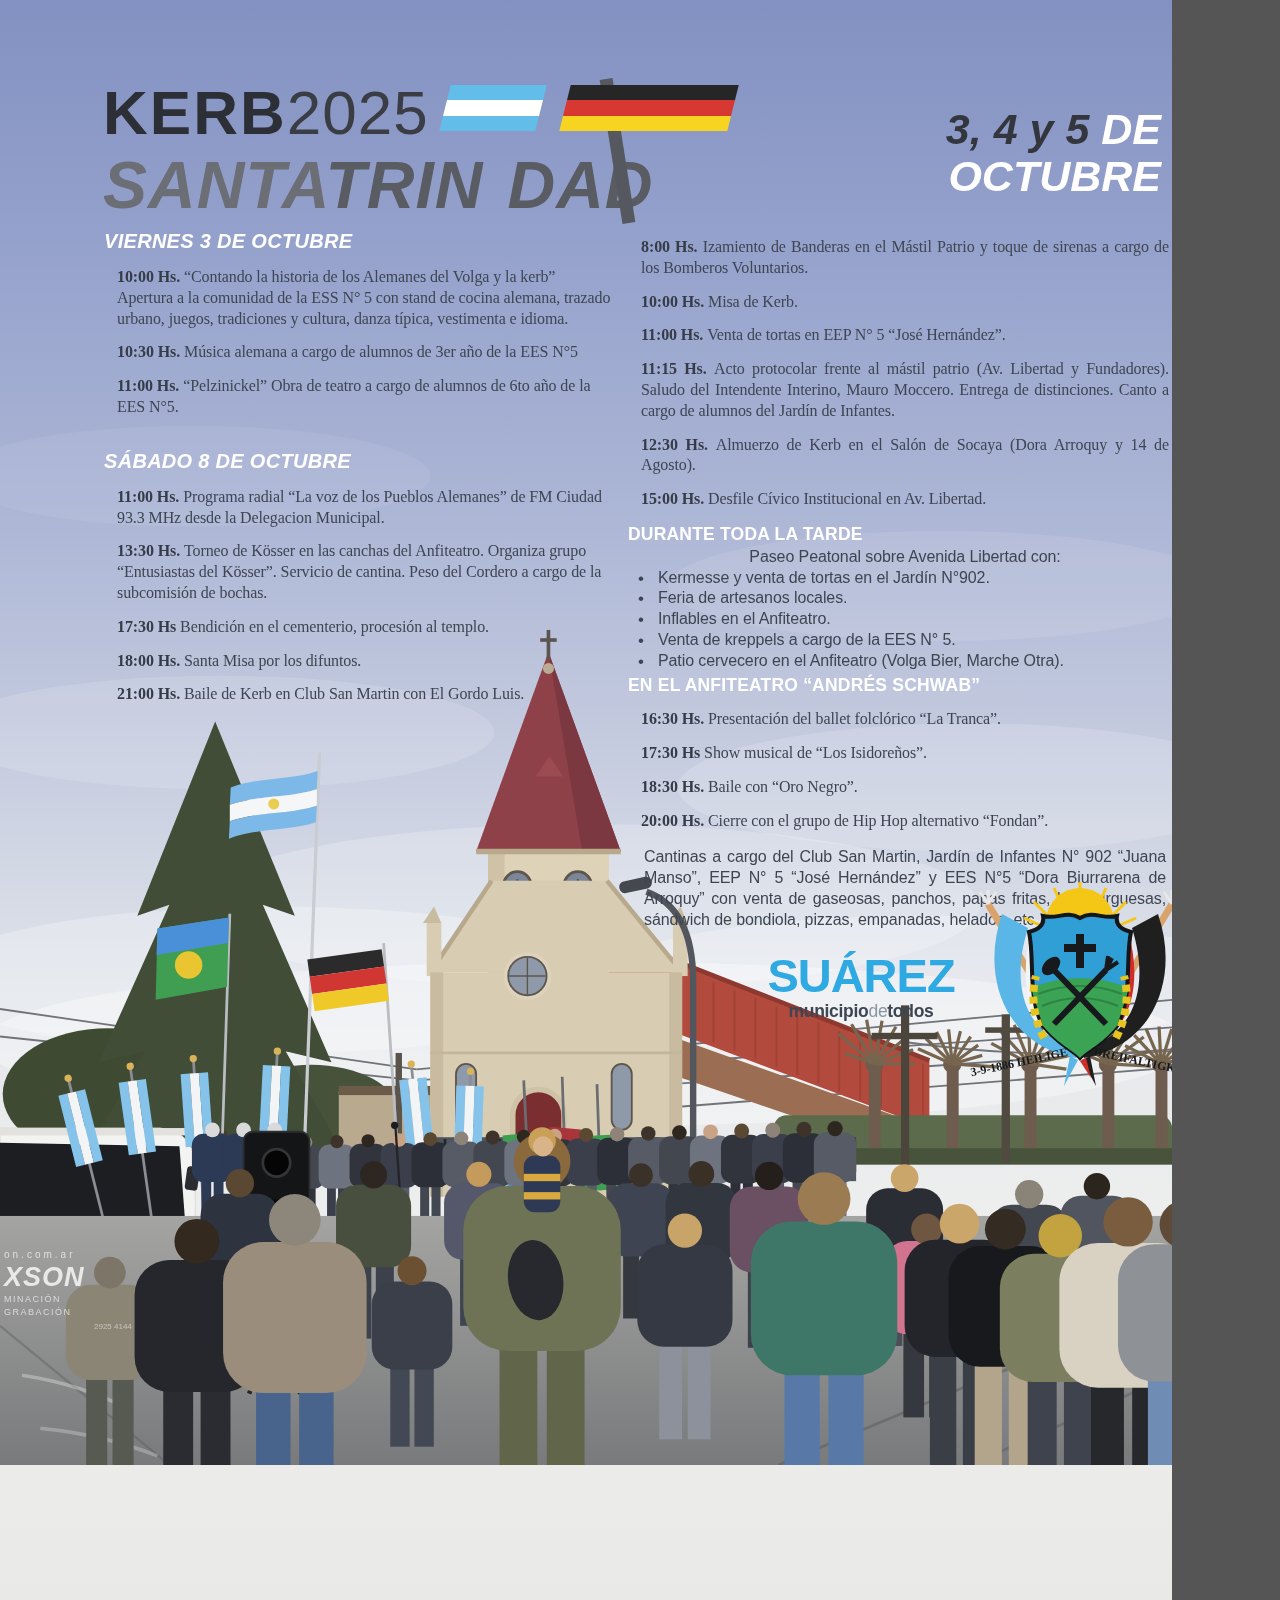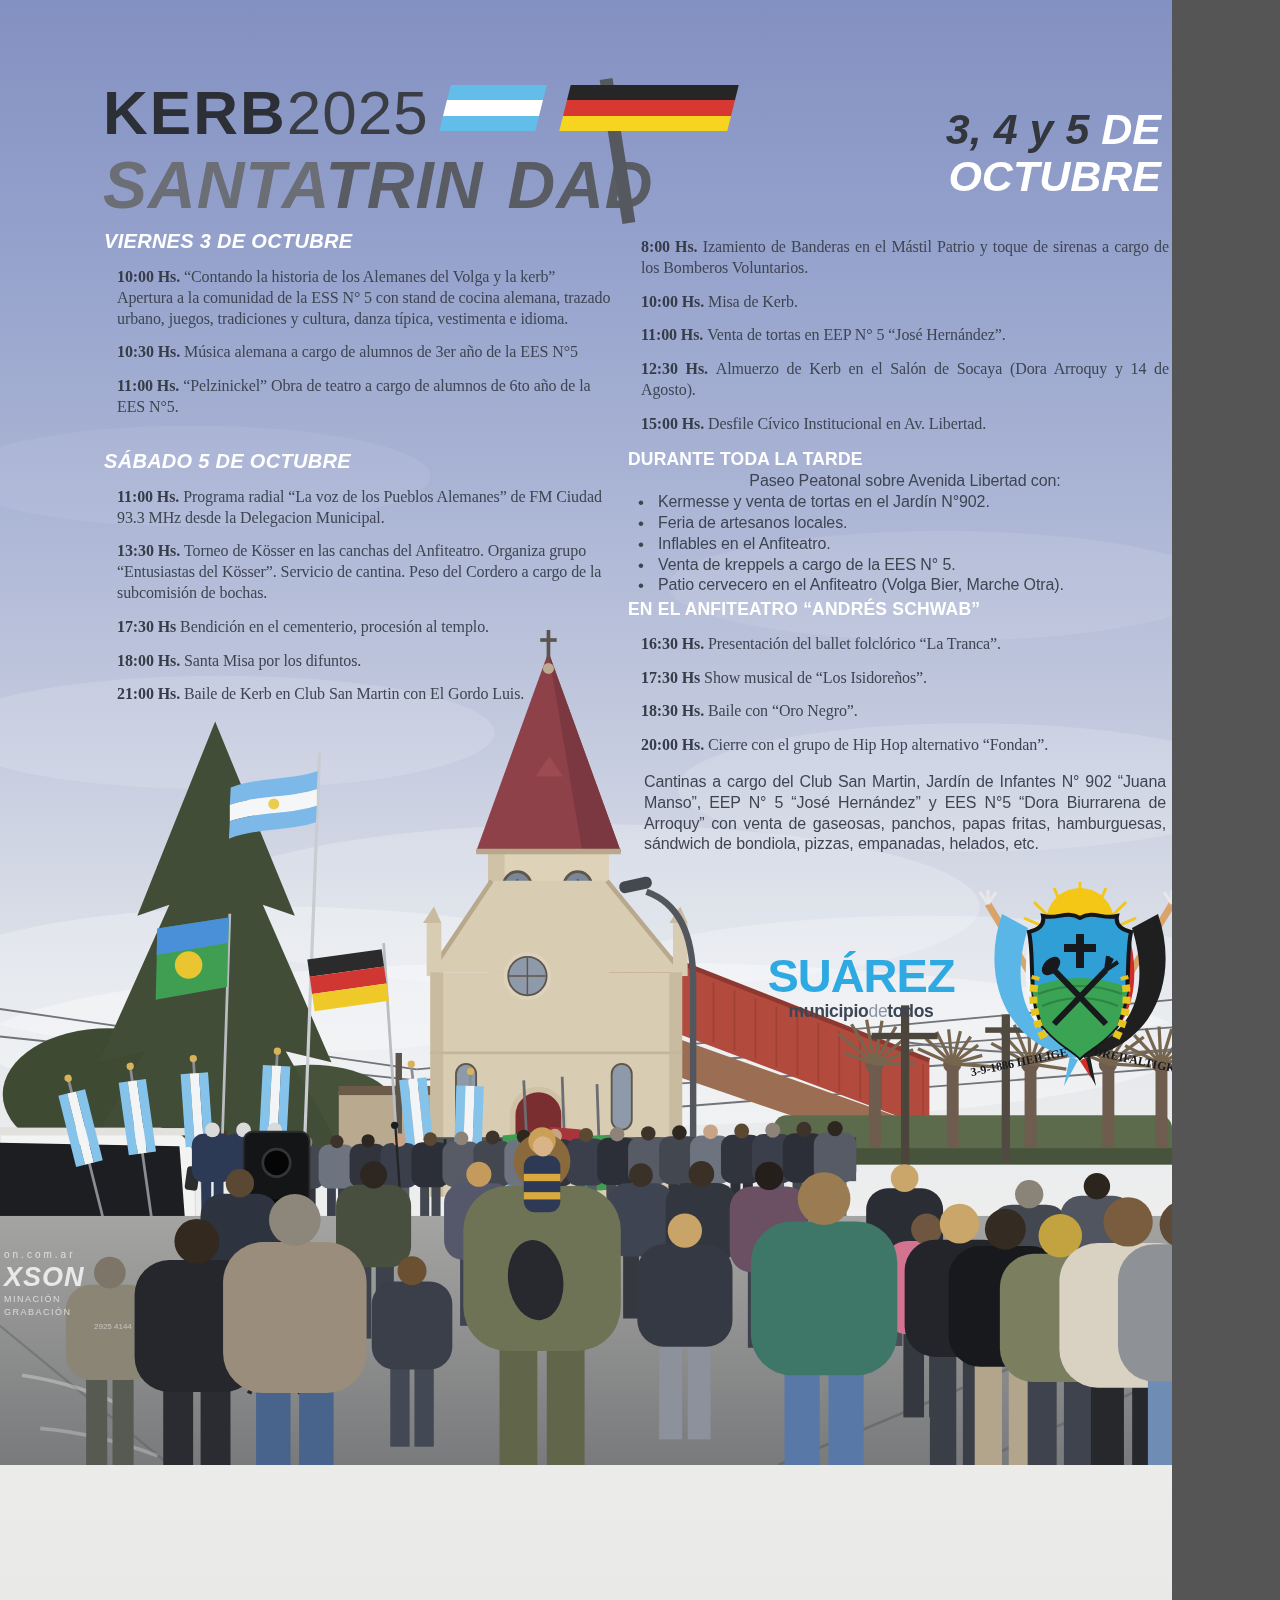--- a/index.html
+++ b/index.html
@@ -709,37 +709,38 @@
   <div class="overlay col col-left">
     <div>
       <h2 class="sec-title">VIERNES 3 DE OCTUBRE</h2>
       <div id="friday-events">
           <p class="event"><span class="t">10:00 Hs. </span>“Contando la historia de los Alemanes del Volga y la kerb” Apertura a la comunidad de la ESS N° 5 con stand de cocina alemana, trazado urbano, juegos, tradiciones y cultura, danza típica, vestimenta e idioma.</p>
           <p class="event"><span class="t">10:30 Hs. </span>Música alemana a cargo de alumnos de 3er año de la EES N°5</p>
           <p class="event"><span class="t">11:00 Hs. </span>“Pelzinickel” Obra de teatro a cargo de alumnos de 6to año de la EES N°5.</p>
         </div>
     </div>
     <div class="sec-gap">
-      <h2 class="sec-title">SÁBADO 5  DE OCTUBRE</h2>
+      <h2 class="sec-title">SÁBADO 8  DE OCTUBRE</h2>
       <div id="saturday-events">
           <p class="event"><span class="t">11:00 Hs. </span>Programa radial “La voz de los Pueblos Alemanes” de FM Ciudad 93.3 MHz desde la Delegacion Municipal.</p>
           <p class="event"><span class="t">13:30 Hs. </span>Torneo de Kösser en las canchas del Anfiteatro. Organiza grupo “Entusiastas del Kösser”. Servicio de cantina. Peso del Cordero a cargo de la subcomisión de bochas.</p>
           <p class="event"><span class="t">17:30 Hs </span>Bendición en el cementerio, procesión al templo.</p>
           <p class="event"><span class="t">18:00 Hs. </span>Santa Misa por los difuntos.</p>
           <p class="event"><span class="t">21:00 Hs. </span>Baile de Kerb en Club San Martin con El Gordo Luis.</p>
         </div>
     </div>
   </div>
 
   <div class="overlay col col-right">
     <div>
       <div id="sunday-events">
           <p class="event just"><span class="t">8:00 Hs. </span>Izamiento de Banderas en el Mástil Patrio y toque de sirenas a cargo de los Bomberos Voluntarios.</p>
           <p class="event just"><span class="t">10:00 Hs. </span>Misa de Kerb.</p>
           <p class="event just"><span class="t">11:00 Hs. </span>Venta de tortas en EEP N° 5 “José Hernández”.</p>
+          <p class="event just"><span class="t">11:15 Hs. </span>Acto protocolar frente al mástil patrio (Av. Libertad y Fundadores). Saludo del Intendente Interino, Mauro Moccero. Entrega de distinciones. Canto a cargo de alumnos del Jardín de Infantes.</p>
           <p class="event just"><span class="t">12:30 Hs. </span>Almuerzo de Kerb en el Salón de Socaya (Dora Arroquy y 14 de Agosto).</p>
           <p class="event just"><span class="t">15:00 Hs. </span>Desfile Cívico Institucional en Av. Libertad.</p>
         </div>
       <h3 class="subhead">DURANTE TODA LA TARDE</h3>
       <p class="intro">Paseo Peatonal sobre Avenida Libertad con:</p>
       <ul class="bullets" id="afternoon-items">
           <li>Kermesse y venta de tortas en el Jardín N°902.</li>
           <li>Feria de artesanos locales.</li>
           <li>Inflables en el Anfiteatro.</li>
           <li>Venta de kreppels a cargo de la EES N° 5.</li>

